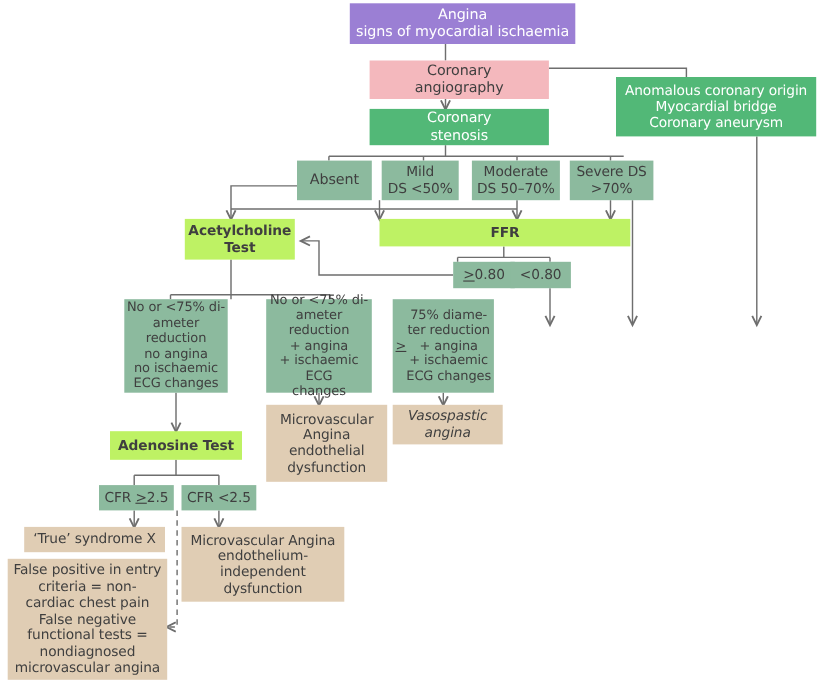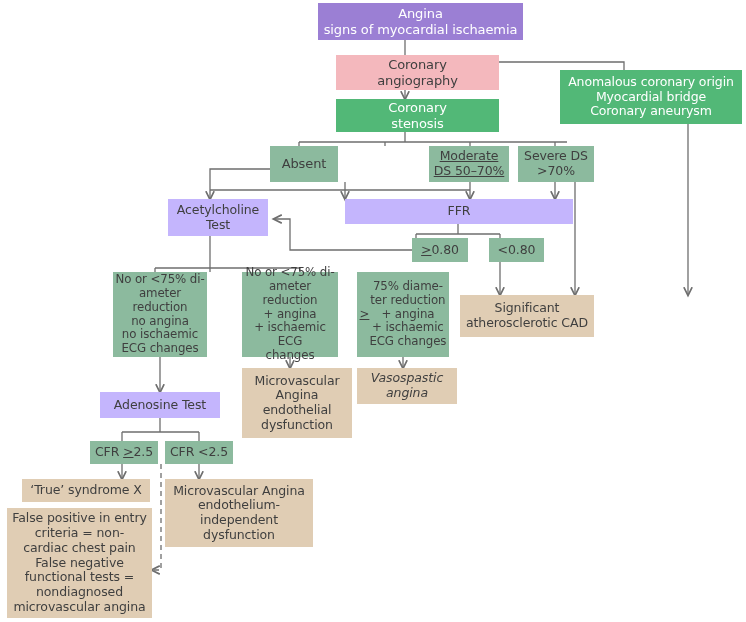--- a/index.html
+++ b/index.html
@@ -21,21 +21,21 @@
     justify-content:center;
     text-align:center;
     line-height:1.18;
     white-space:pre-line;
     letter-spacing:-0.1px;
   }
   .purple{background:#9b7fd4;color:#ffffff;}
   .pink{background:#f4b8bd;color:#3f3f3f;}
   .green{background:#52b877;color:#ffffff;}
   .sage{background:#8cba9e;color:#3f3f3f;}
-  .orange{background:#c4b5fd;color:#3f3f3f;}
+  .orange{background:#bef264;color:#3f3f3f;font-weight:bold;}
   .tan{background:#e0cdb4;color:#3f3f3f;}
   .f13{font-size:13px;}
   .f12{font-size:12.5px;}
   .f11{font-size:11.8px;}
   .u{}
 </style>
 </head>
 <body>
 
 <div id="canvas">
@@ -122,58 +122,58 @@
 
   <div class="node green f13" style="left:336px;top:99px;width:163px;height:33px;">Coronary
 stenosis</div>
 
   <div class="node sage f13" style="left:270px;top:146px;width:68px;height:36px;">Absent</div>
 
   <div class="node green f12" style="left:560px;top:70px;width:182px;height:54px;">Anomalous coronary origin
 Myocardial bridge
 Coronary aneurysm</div>
 
-
-  <div class="node sage f12" style="left:429px;top:146px;width:80px;height:36px;text-decoration:underline;">Moderate
+  <div class="node sage f12" style="left:347px;top:146px;width:70px;height:36px;">Mild
+DS &lt;50%</div>
+
+  <div class="node sage f12" style="left:429px;top:146px;width:80px;height:36px;">Moderate
 DS 50–70%</div>
 
   <div class="node sage f12" style="left:518px;top:146px;width:76px;height:36px;">Severe DS
 &gt;70%</div>
 
   <div class="node orange f12" style="left:168px;top:199px;width:100px;height:37px;">Acetylcholine
 Test</div>
 
   <div class="node orange f12" style="left:345px;top:199px;width:228px;height:25px;">FFR</div>
 
   <div class="node sage f12" style="left:412px;top:238px;width:56px;height:24px;">
     <span class="u"><span style="text-decoration: underline;">&gt;</span>0.80</span>
   </div>
 
-  <div class="node sage f12" style="left:489px;top:238px;width:55px;height:24px;">&lt;0.80</div>
+  <div class="node sage f12" style="left:464px;top:238px;width:55px;height:24px;">&lt;0.80</div>
 
   <div class="node sage f11" style="left:113px;top:272px;width:94px;height:85px;">No or &lt;75% di-
 ameter reduction
 no angina
 no ischaemic
 ECG changes</div>
 
   <div class="node sage f11" style="left:242px;top:272px;width:96px;height:85px;">No or &lt;75% di-
 ameter reduction
 + angina
 + ischaemic ECG
 changes</div>
 
   <div class="node sage f11" style="left:357px;top:272px;width:92px;height:85px;"><span style="text-decoration: underline;">&gt;</span>75% diame-
 ter reduction
 + angina
 + ischaemic
 ECG changes</div>
 
-  <div class="node tan f12" style="left:460px;top:295px;width:134px;height:42px;">Significant
-atherosclerotic CAD</div>
 
 
   <div class="node tan f12" style="left:242px;top:368px;width:110px;height:70px;">Microvascular
 Angina
 endothelial
 dysfunction</div>
 
   <div class="node tan f12" style="left:357px;top:368px;width:100px;height:36px;font-style:italic;">Vasospastic
 angina</div>
 

